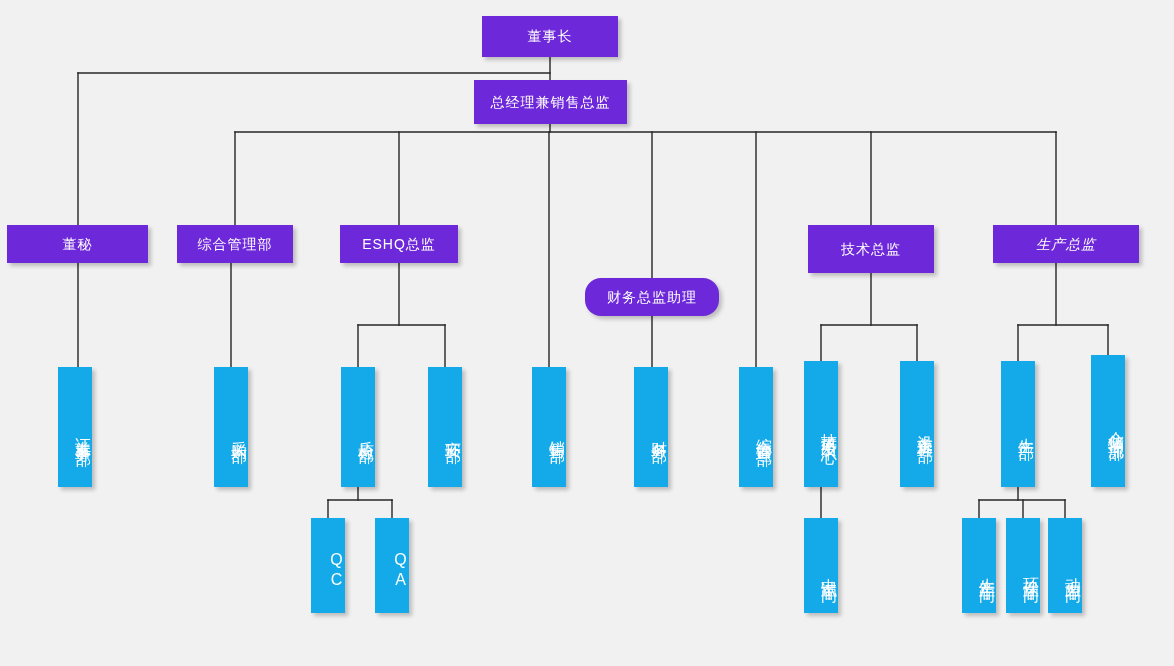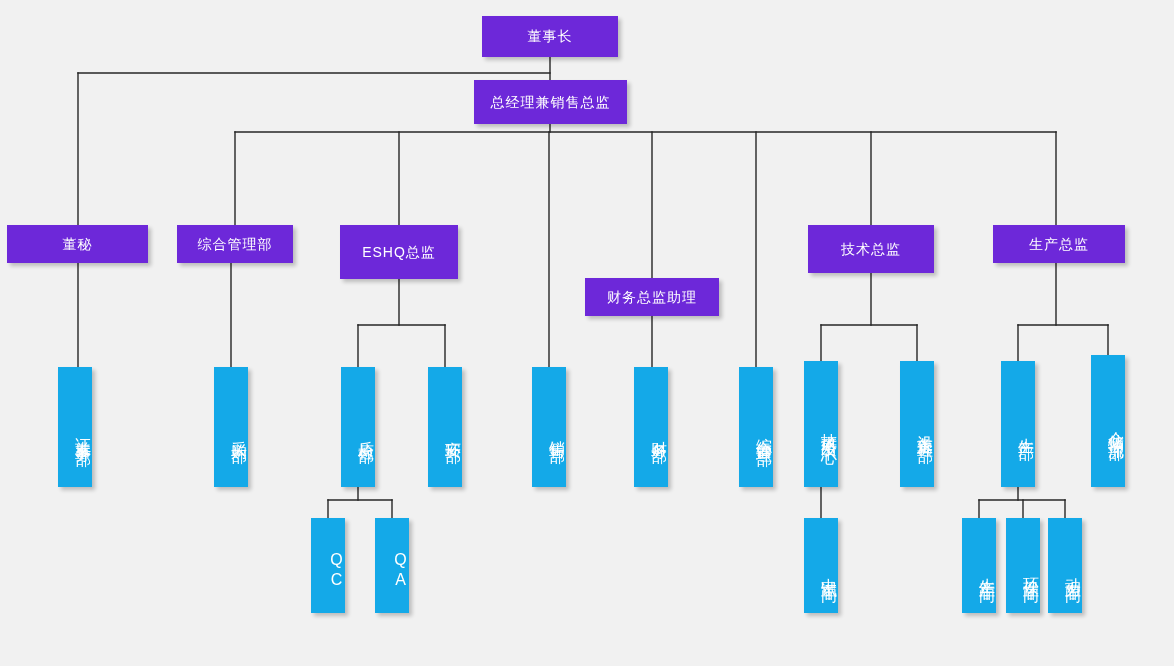--- a/index.html
+++ b/index.html
@@ -113,30 +113,30 @@
       </div>
       <div class="node exec" style="left: 474px; top: 80px; width: 153px; height: 44px;">
         <span class="txt">总经理兼销售总监</span>
       </div>
       <div class="node exec" style="left: 7px; top: 225px; width: 141px; height: 38px; justify-content: center;">
         <span class="txt">董秘</span>
       </div>
       <div class="node exec" style="left: 177px; top: 225px; width: 116px; height: 38px;">
         <span class="txt">综合管理部</span>
       </div>
-      <div class="node exec" style="left: 340px; top: 225px; width: 118px; height: 54px;">
+      <div class="node exec" style="left: 340px; top: 225px; width: 118px; height: 38px;">
         <span class="txt">ESHQ总监</span>
       </div>
-      <div class="node exec" style="left: 585px; top: 278px; width: 134px; height: 38px;">
+      <div class="node exec" style="left: 585px; top: 278px; width: 134px; height: 38px; border-radius: 16px;">
         <span class="txt">财务总监助理</span>
       </div>
       <div class="node exec" style="left: 808px; top: 225px; width: 126px; height: 48px;">
         <span class="txt">技术总监</span>
       </div>
-      <div class="node exec" style="left: 993px; top: 225px; width: 132px; height: 38px;">
+      <div class="node exec" style="left: 993px; top: 225px; width: 146px; height: 38px; font-style: italic;">
         <span class="txt">生产总监</span>
       </div>
       <div class="node dept" style="left: 58px; top: 367px; width: 34px; height: 120px;">
         <span class="txt">证券事务部</span>
       </div>
       <div class="node dept" style="left: 214px; top: 367px; width: 34px; height: 120px;">
         <span class="txt">采购部</span>
       </div>
       <div class="node dept" style="left: 341px; top: 367px; width: 34px; height: 120px;">
         <span class="txt">质检部</span>

